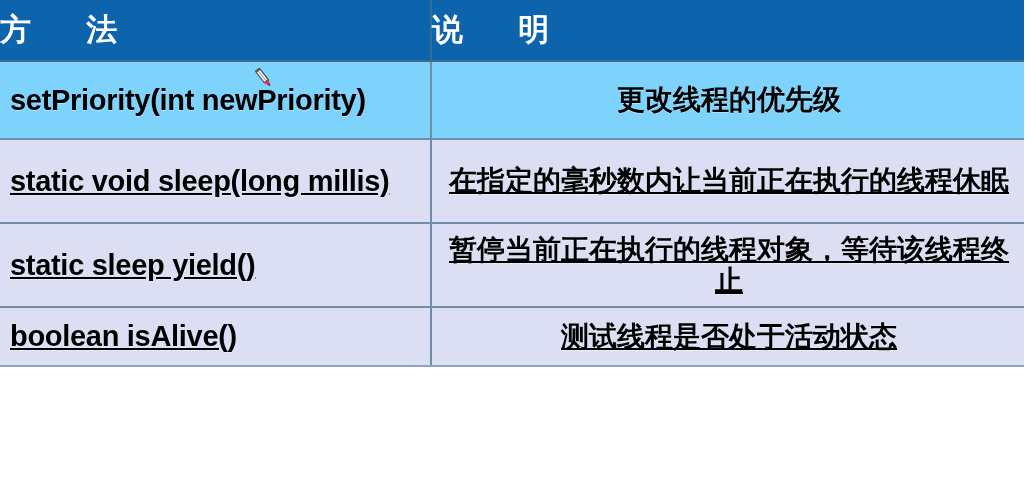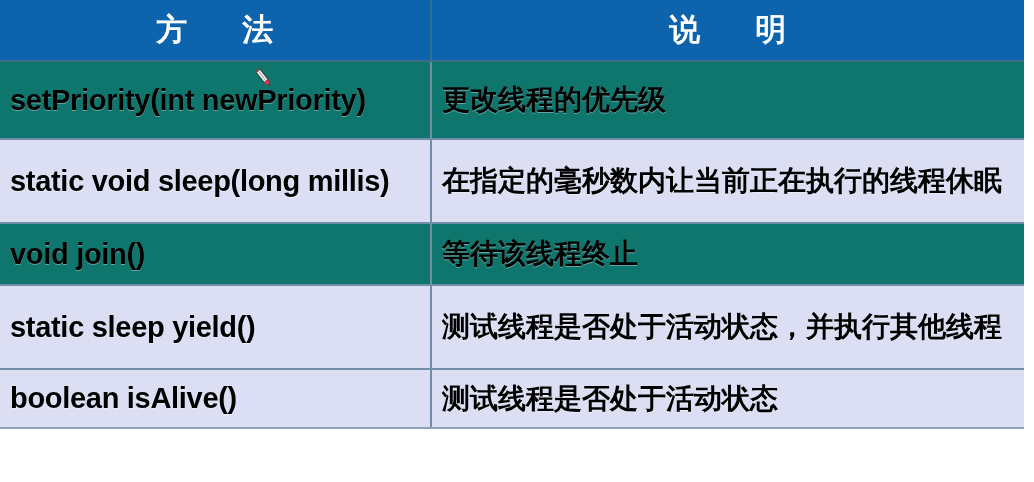--- a/index.html
+++ b/index.html
@@ -33,21 +33,21 @@
   .method-table col.col-method { width: 431px; }
   .method-table col.col-desc   { width: 593px; }
 
   
   .hdr-row th {
     background: #0d63ac;
     color: #ffffff;
     height: 60px;
     padding: 0;
     margin: 0;
-    text-align: center;
+    text-align: left;
     vertical-align: middle;
     font-size: 31px;
     font-weight: bold;
     letter-spacing: 0.5px;
     border: none;
     border-bottom: 2px solid #3b6d86;
   }
   .hdr-row th.h-method { border-right: 2px solid #2f6f94; }
   .hdr-cap {
     display: inline-block;
@@ -58,25 +58,25 @@
   .method-table td {
     padding: 0 8px 0 10px;
     vertical-align: middle;
     border-right: 2px solid #6f8fa8;
     border-bottom: 2px solid #6f8fa8;
     color: #000000;
     font-weight: bold;
     line-height: 1.12;
     text-shadow: 0 1px 0 rgba(255,255,255,0.35);
   }
-  .method-table td.cell-desc { border-right: none; }
+  .method-table td.cell-desc { border-right: none; text-align: center; }
   .method-table tr.r-last td { border-bottom: 2px solid #8fa3bb; }
 
-  tr.band-dark td { background: #0f766e; }
-  tr.band-light td { background: #dcdff3; }
+  tr.band-dark td { background: #7dd3fc; }
+  tr.band-light td { background: #dcdff3; text-decoration: underline; }
 
   td.cell-method {
     font-size: 29px;
     letter-spacing: -0.3px;
   }
   td.cell-desc {
     font-size: 28px;
     letter-spacing: 0px;
   }
 
@@ -121,28 +121,24 @@
       <tr class="band-dark h-tall">
         <td class="cell-method">setPriority(int  newPriority)</td>
         <td class="cell-desc">更改线程的优先级</td>
       </tr>
 
       <tr class="band-light h-xtall">
         <td class="cell-method">static void sleep(long millis)</td>
         <td class="cell-desc">在指定的毫秒数内让当前正在执行的线程休眠</td>
       </tr>
 
-      <tr class="band-dark h-short">
-        <td class="cell-method">void join()</td>
-        <td class="cell-desc">等待该线程终止</td>
-      </tr>
 
       <tr class="band-light h-xtall">
         <td class="cell-method">static sleep yield()</td>
-        <td class="cell-desc">测试线程是否处于活动状态，并执行其他线程</td>
+        <td class="cell-desc">暂停当前正在执行的线程对象，等待该线程终止</td>
       </tr>
 
 
       <tr class="band-light h-med r-last">
         <td class="cell-method">boolean isAlive()</td>
         <td class="cell-desc">测试线程是否处于活动状态</td>
       </tr>
 
     </tbody>
   </table>

